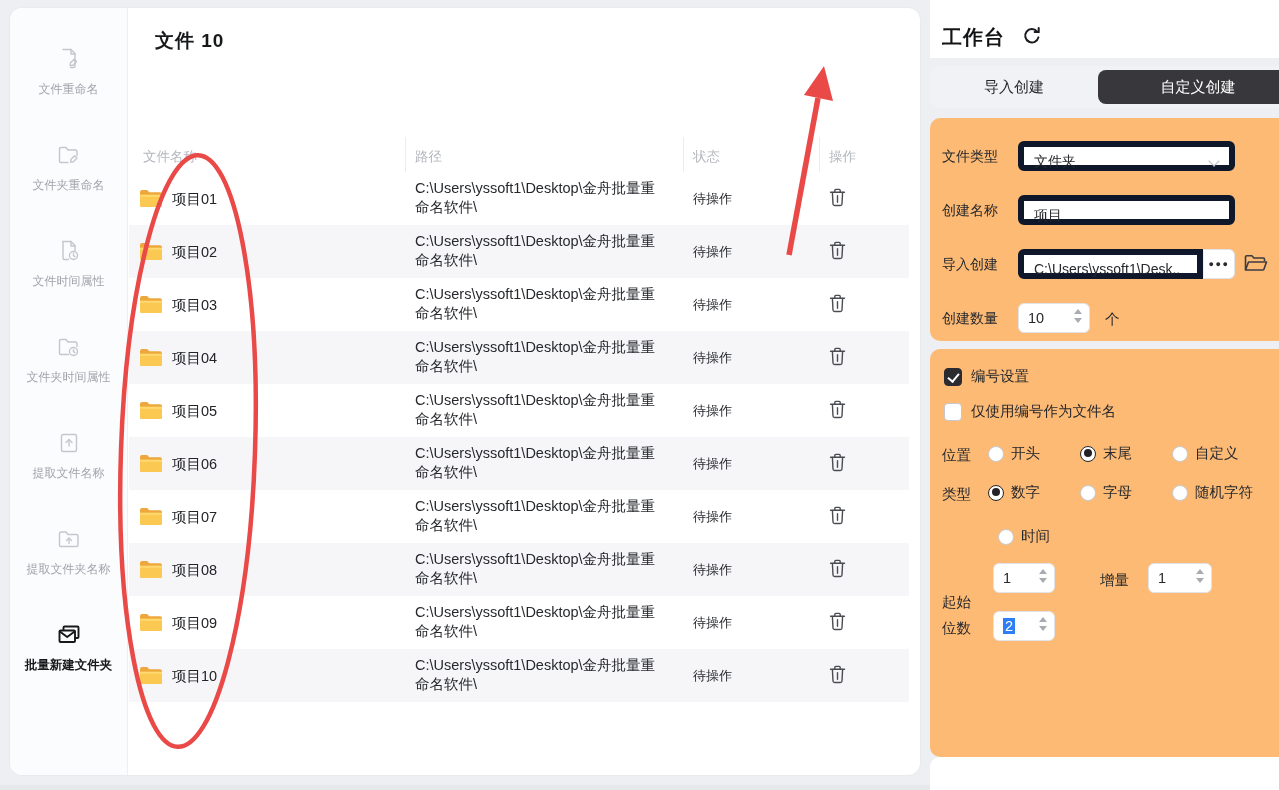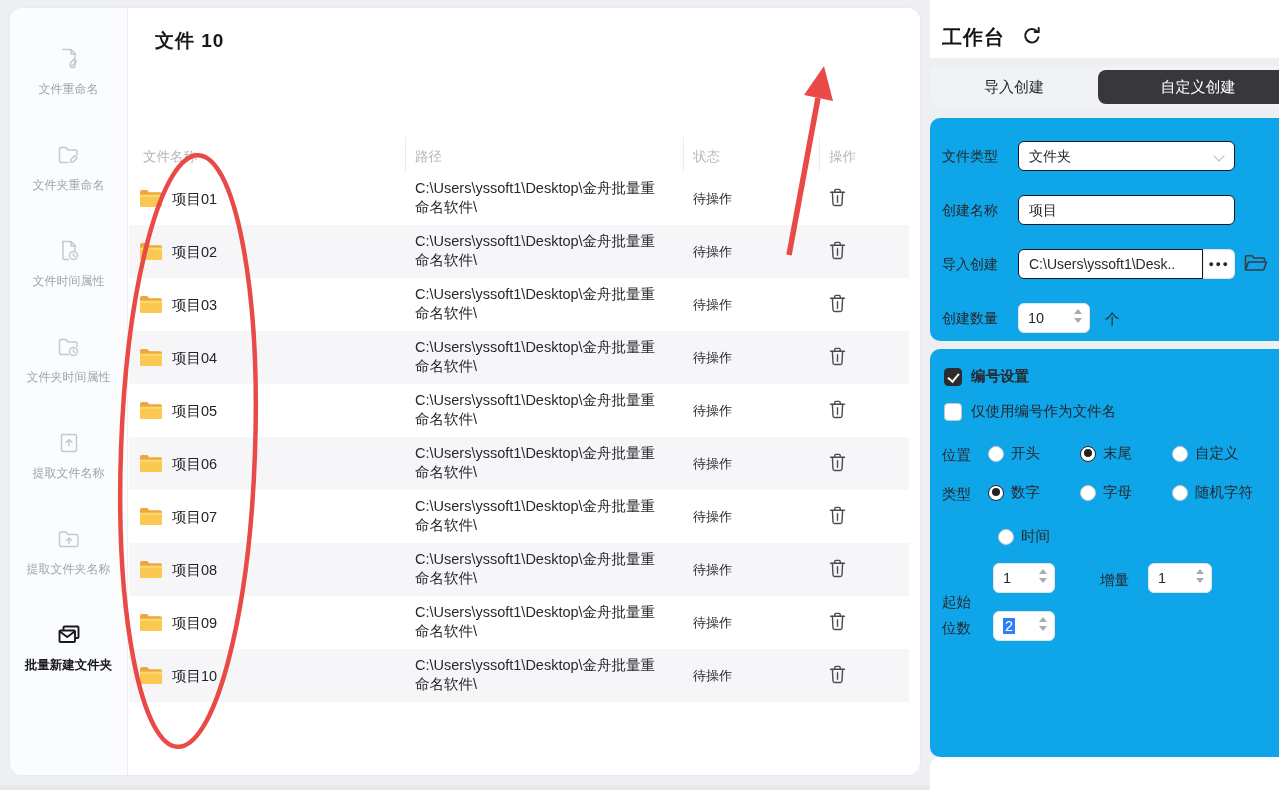--- a/index.html
+++ b/index.html
@@ -36,45 +36,45 @@
   .cell-del{position:absolute;left:697px;top:16px;width:22px;height:22px;background:none;border:none;padding:0;cursor:pointer;}
   
   .wb{position:absolute;left:930px;top:0;width:349px;height:790px;}
   .wb-head{position:absolute;left:0;top:0;width:349px;height:58px;background:#fff;}
   .wb-title{position:absolute;left:12px;top:24px;font-size:20px;font-weight:bold;color:#131416;letter-spacing:1px;}
   .refresh-btn{position:absolute;left:90px;top:25px;width:24px;height:24px;background:none;border:none;padding:0;cursor:pointer;}
   .tabbar{position:absolute;left:0;top:66px;width:349px;height:42px;background:#f1f2f5;border-radius:10px 0 0 10px;}
   .tab{position:absolute;text-align:center;font-size:15px;cursor:pointer;}
   .tab.inactive{left:0;top:0;width:168px;height:42px;line-height:42px;color:#26282c;}
   .tab.active{left:168px;top:4px;width:200px;height:34px;line-height:34px;color:#fff;background:#38383c;border-radius:8px;}
-  .wb-card{position:absolute;left:0;width:349px;background:#0ea5e9;border-radius:10px 0 0 10px;}
+  .wb-card{position:absolute;left:0;width:349px;background:#fdba74;border-radius:10px 0 0 10px;}
   .card1{top:118px;height:223px;}
   .card2{top:349px;height:408px;}
   .wb-bottom{position:absolute;left:0;top:757px;width:349px;height:33px;background:#fff;border-radius:10px 0 0 0;}
   .frow{position:absolute;left:0;width:349px;height:30px;}
   .flabel{position:absolute;left:12px;top:7px;font-size:14px;color:#26282c;}
-  .fbox{position:absolute;box-sizing:border-box;height:30px;border:1px solid #0f172a;border-radius:6px;background:#fff;font-size:14px;color:#26282c;}
+  .fbox{position:absolute;box-sizing:border-box;height:30px;border:6px solid #0f172a;border-radius:6px;background:#fff;font-size:14px;color:#26282c;}
   .fbox .val{position:absolute;left:10px;top:6px;white-space:nowrap;overflow:hidden;}
   .chev{position:absolute;right:11px;top:10px;width:7px;height:7px;border-right:1.5px solid #b9bcc3;border-bottom:1.5px solid #b9bcc3;transform:rotate(45deg);}
   .more-btn{position:absolute;left:273px;top:0;width:32px;height:30px;box-sizing:border-box;border:1px solid #e2e3e8;border-left:1px solid #eceef1;border-radius:0 6px 6px 0;background:#fff;font-size:9px;letter-spacing:1.5px;color:#2a2a2e;cursor:pointer;padding:0;}
   .dir-input{border-radius:6px 0 0 6px;}
   .folder-open-btn{position:absolute;left:313px;top:2px;width:26px;height:26px;background:none;border:none;padding:0;cursor:pointer;}
   .spin{position:absolute;box-sizing:border-box;height:30px;border:1px solid #e2e3e8;border-radius:6px;background:#fff;}
   .spin .val{position:absolute;left:9px;top:6px;font-size:14.5px;}
   .spin .arrows{position:absolute;right:7px;top:5px;display:flex;flex-direction:column;gap:4px;cursor:pointer;}
   .tri-up{width:0;height:0;border-left:4px solid transparent;border-right:4px solid transparent;border-bottom:5px solid #a8abb2;}
   .tri-down{width:0;height:0;border-left:4px solid transparent;border-right:4px solid transparent;border-top:5px solid #a8abb2;}
   .unit{position:absolute;left:175px;top:7px;font-size:14.5px;}
   
   .checkrow{position:absolute;left:14px;display:flex;align-items:center;gap:9px;cursor:pointer;}
   .cbox{width:18px;height:18px;box-sizing:border-box;border:1px solid #c6c8cd;border-radius:4px;background:#fff;position:relative;}
   .checkrow.checked .cbox{background:#2c2c30;border-color:#2c2c30;}
   .checkrow.checked .cbox::after{content:"";position:absolute;left:5px;top:2px;width:5px;height:9px;border-right:2px solid #fff;border-bottom:2px solid #fff;transform:rotate(40deg);}
   .clabel{font-size:14.5px;color:#26282c;}
-  .clabel.strong{font-weight:700;}
+  .clabel.strong{font-weight:400;}
   
   .rlabel{position:absolute;left:12px;font-size:14.5px;color:#26282c;}
   .ropts{position:absolute;left:58px;display:flex;flex-wrap:wrap;row-gap:25px;width:292px;}
   .radio-option{display:flex;align-items:center;gap:7px;width:92px;cursor:pointer;}
   .radio-option:nth-child(3){width:auto;}
   .radio-option:nth-child(4){width:auto;margin-left:10px;}
   .rdot{width:16px;height:16px;box-sizing:border-box;border:1px solid #c7cad0;border-radius:50%;background:#fff;position:relative;flex:0 0 16px;}
   .radio-option.checked .rdot{border:1.5px solid #232327;}
   .radio-option.checked .rdot::after{content:"";position:absolute;left:2.5px;top:2.5px;width:8px;height:8px;border-radius:50%;background:#232327;}
   .rtext{font-size:14.5px;color:#26282c;white-space:nowrap;}

